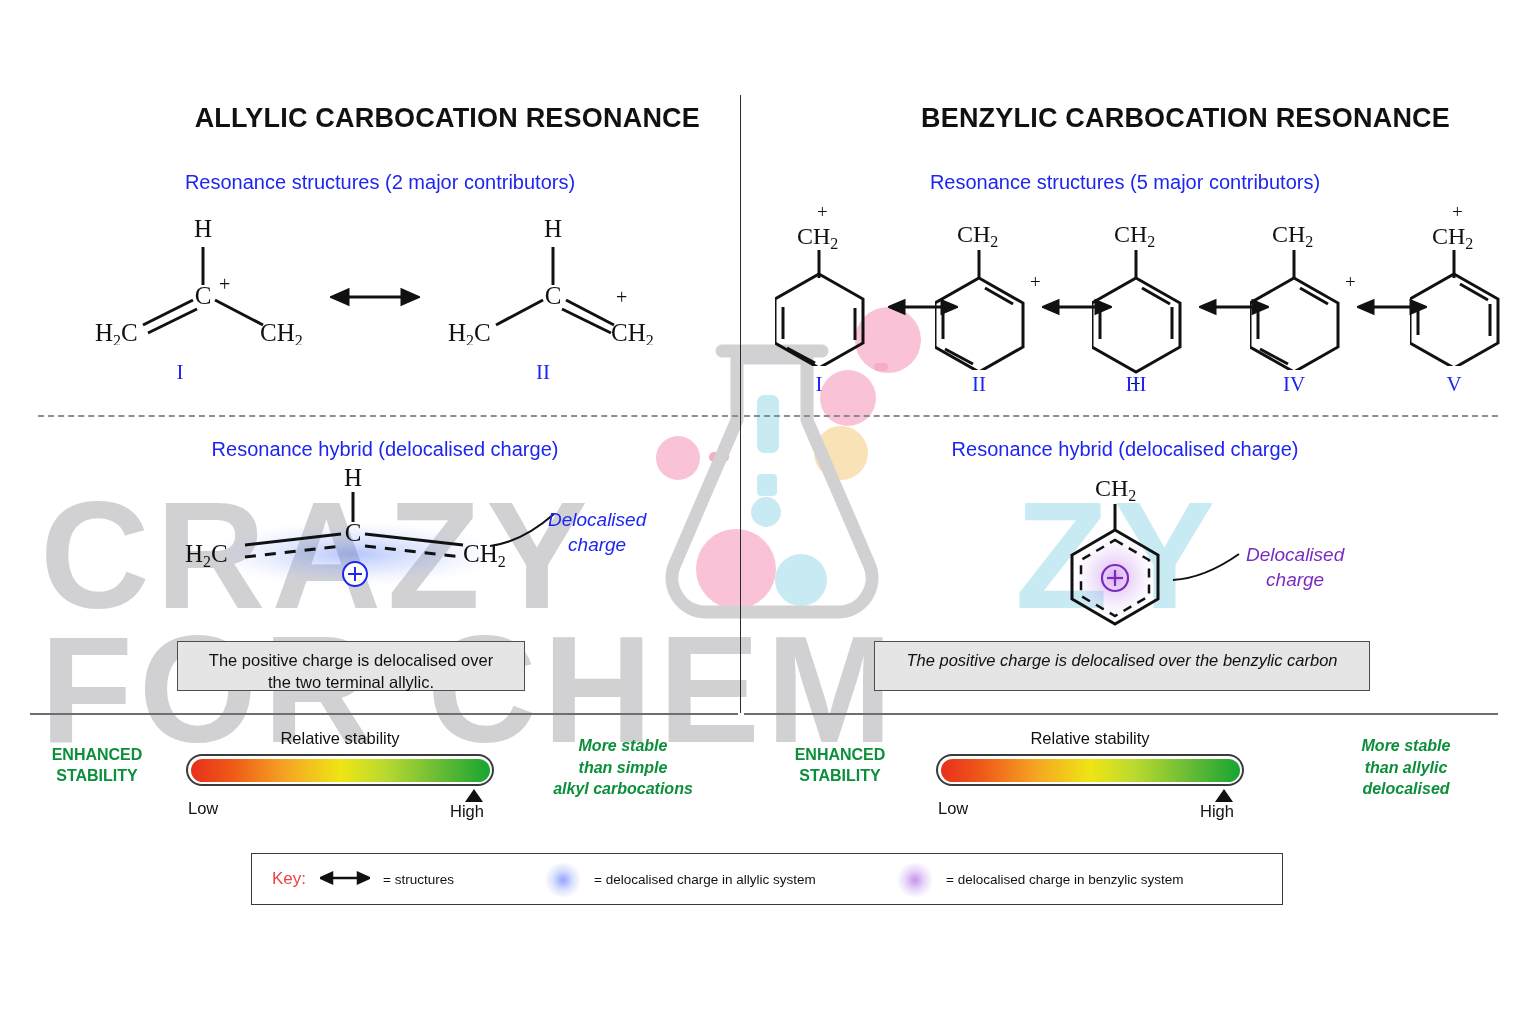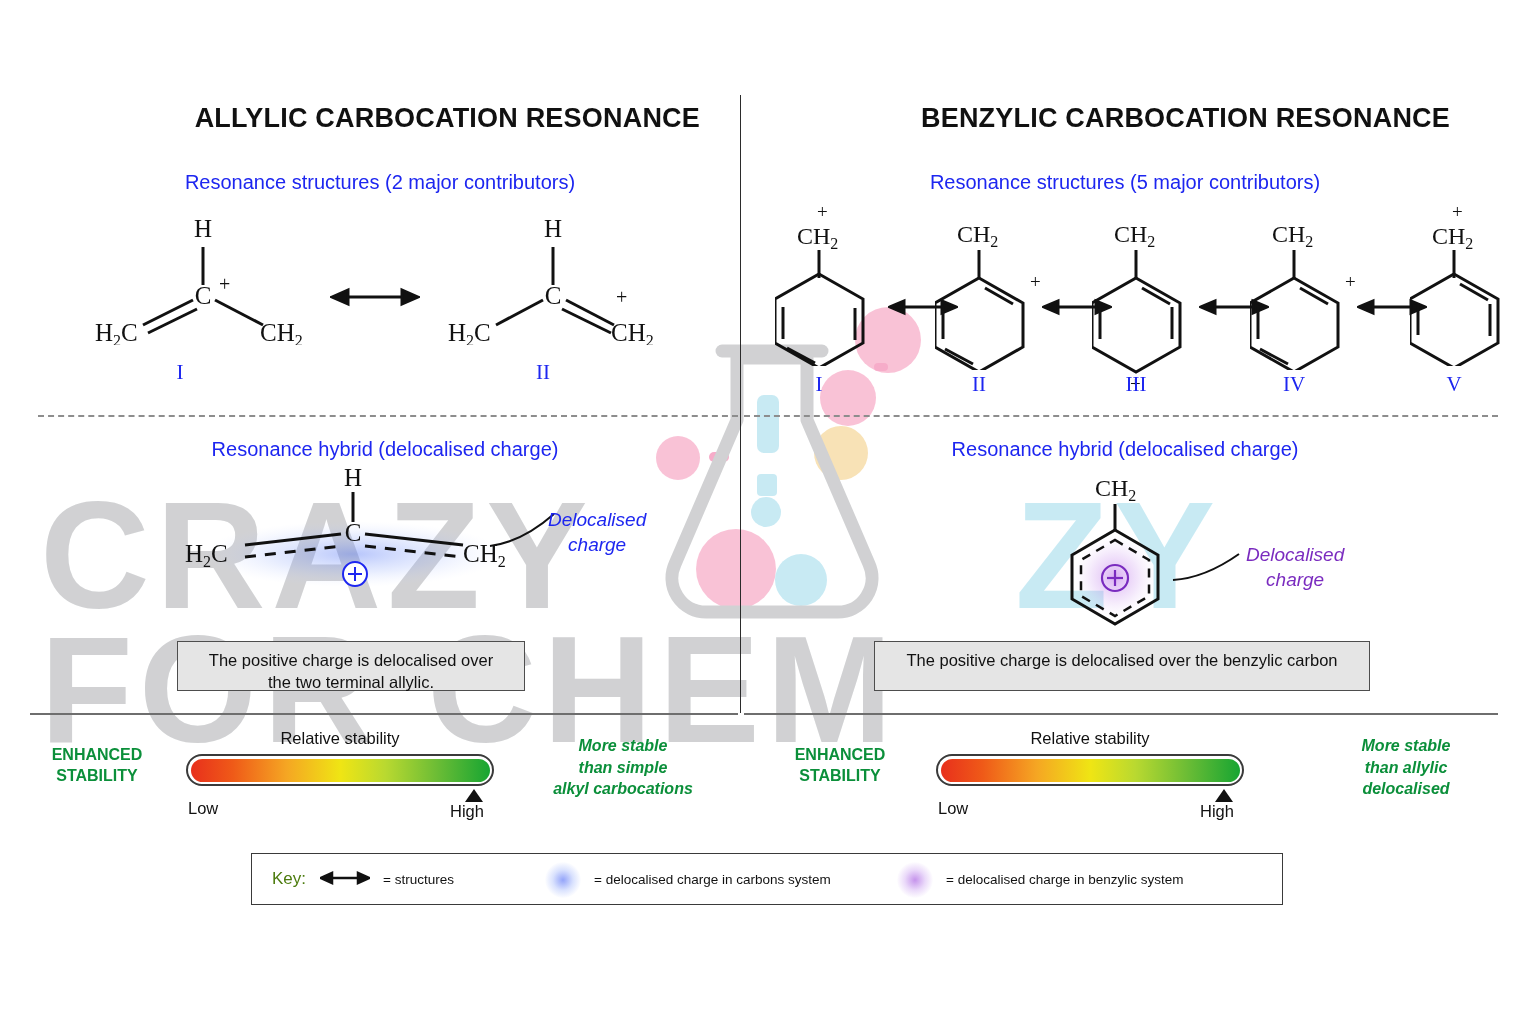--- a/index.html
+++ b/index.html
@@ -45,21 +45,21 @@
     padding:2.5px;box-sizing:border-box;}
   .bar-inner{height:100%;border-radius:999px;
     background:linear-gradient(to right,#e8301c 0%,#ef5a18 14%,#f5a623 32%,#efe514 50%,
       #b9d930 65%,#6dbd35 82%,#17a532 100%);}
   .lowlab,.highlab{font-size:16.5px;color:#111;}
   .marker{width:0;height:0;border-left:9px solid transparent;border-right:9px solid transparent;
     border-bottom:13px solid #111;}
 
   
   .keybox{border:1.5px solid #3a3a3a;background:#fff;box-sizing:border-box;}
-  .keylabel{font-size:17px;color:#4d7c0f;}
+  .keylabel{font-size:17px;color:#ef4444;}
   .keytext{font-size:13.5px;color:#111;white-space:nowrap;}
   .glowdot{border-radius:50%;}
   .glow-blue{background:radial-gradient(circle,rgba(60,90,245,.55) 0%,rgba(120,150,250,.28) 40%,rgba(170,190,255,0) 72%);}
   .glow-purple{background:radial-gradient(circle,rgba(150,60,220,.55) 0%,rgba(180,120,235,.28) 40%,rgba(210,170,245,0) 72%);}
 </style>
 </head>
 <body>
 
 <div class="stage">
 
@@ -318,21 +318,21 @@
   </svg>
 
   <svg class="abs" style="left:1171px;top:548px" width="70" height="36" viewBox="0 0 70 36">
     <path d="M2 32 Q 34 30 68 6" stroke="#111" stroke-width="2" fill="none"></path>
   </svg>
   <div class="abs deloc purple" style="left:1246px;top:543px;">
     <div>Delocalised</div>
     <div style="text-align:center">charge</div>
   </div>
 
-  <div class="abs callout" style="left:874px;top:641px;width:496px;height:50px;">
+  <div class="abs callout" style="left:874px;top:641px;width:496px;height:50px;font-style:italic;">
     <div>The positive charge is delocalised over the benzylic carbon</div>
   </div>
 
   <div class="abs enh" style="left:775px;top:745px;width:130px;">
     <div>ENHANCED</div>
     <div>STABILITY</div>
   </div>
   <div class="abs relstab" style="left:935px;top:729px;width:310px;">Relative stability</div>
   <div class="abs bar-outer" style="left:936px;top:754px;width:308px;height:32px;">
     <div class="bar-inner"></div>
@@ -353,18 +353,18 @@
   <svg class="abs" style="left:320px;top:868px" width="50" height="20" viewBox="0 0 50 20">
     <g stroke="#111" stroke-width="2.5" fill="#111">
       <line x1="10" y1="10" x2="40" y2="10"></line>
       <polygon points="1,10 12,5 12,15"></polygon>
         <polygon points="49,10 38,5 38,15"></polygon>
     </g>
   </svg>
   <div class="abs keytext" style="left:383px;top:872px;">= structures</div>
 
   <div class="abs glowdot glow-blue" style="left:545px;top:862px;width:36px;height:36px;"></div>
-  <div class="abs keytext" style="left:594px;top:872px;">= delocalised charge in carbons system</div>
+  <div class="abs keytext" style="left:594px;top:872px;">= delocalised charge in allylic system</div>
 
   <div class="abs glowdot glow-purple" style="left:897px;top:862px;width:36px;height:36px;"></div>
   <div class="abs keytext" style="left:946px;top:872px;">= delocalised charge in benzylic system</div>
 
 </div>
 
 </body></html>

